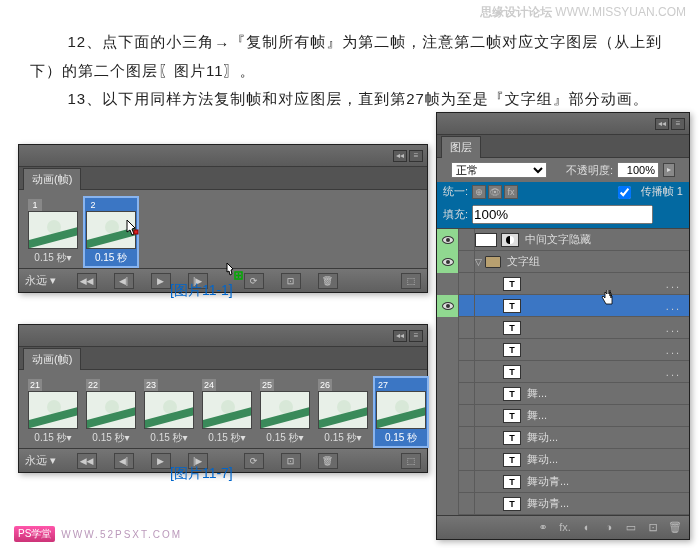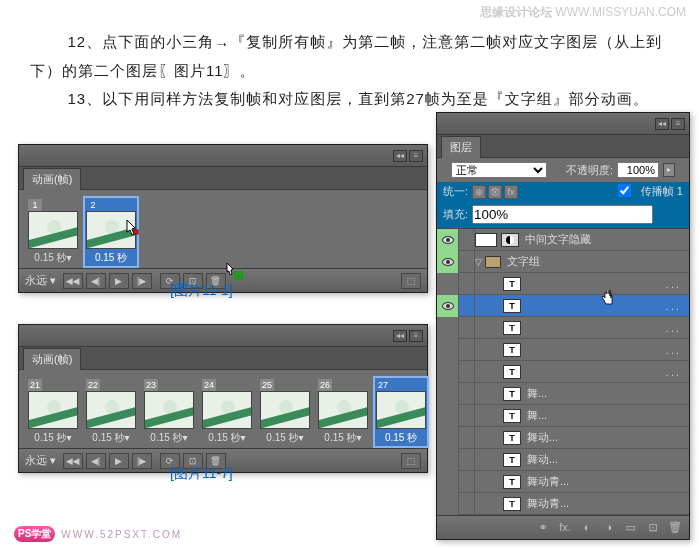--- a/index.html
+++ b/index.html
@@ -22,42 +22,42 @@
 .frame{width:56px;background:#6f6f6f}
 .frame.sel{background:#3b76c4;border:2px solid #88b4ef;padding:1px}
 .frame:not(.sel){padding:3px}
 .frame .num{background:#888;color:#fff;width:14px;height:12px;font-size:9px;text-align:center;line-height:12px}
 .frame.sel .num{background:#3b76c4}
 .frame .thumb{width:50px;height:38px;background:#e8f0e8;border:1px solid #444;position:relative;overflow:hidden}
 .thumb-green{position:absolute;width:200%;height:8px;background:#3a8a5a;transform:rotate(-15deg);top:18px;left:-10px}
 .thumb-circ{position:absolute;width:14px;height:14px;border-radius:50%;background:#d8e8d8;top:8px;left:18px}
 .frame .dur{font-size:10px;color:#ddd;text-align:center;padding-top:2px}
 .frame.sel .dur{color:#fff}
-.playbar{height:24px;background:linear-gradient(#757575,#5f5f5f);border-top:1px solid #3a3a3a;display:flex;align-items:center;padding:0 6px;gap:3px}
+.playbar{height:24px;background:linear-gradient(#757575,#5f5f5f);border-top:1px solid #3a3a3a;display:flex;align-items:center;padding:0 6px;gap:17px}
 .playbar .loop{color:#ddd;font-size:11px;padding-right:4px}
 .pb-btn{width:20px;height:16px;background:#6a6a6a;border:1px solid #444;color:#ccc;display:flex;align-items:center;justify-content:center;font-size:9px}
 .pb-sep{width:2px}
 .pb-spacer{flex:1}
 
 .anim2{left:18px;top:324px;width:410px}
 
 .caption{position:absolute;color:#0066cc;font-size:14px;font-family:"SimHei",sans-serif}
 .cap1{left:170px;top:282px}
 .cap2{left:170px;top:465px}
 
 .layers{left:436px;top:112px;width:254px}
 .layer-opts{background:#6f6f6f;padding:4px 14px;display:flex;align-items:center;gap:4px;font-size:11px;color:#ddd}
 .layer-opts select{font-size:11px;background:#fff}
 .layer-opts input[type=text]{width:42px;font-size:11px;text-align:right;padding:0 2px}
 .layer-opts .lbl{color:#ddd}
 .layer-opts .arrow{width:12px;height:14px;background:#888;border:1px solid #444;color:#ddd;font-size:8px;text-align:center;line-height:12px}
 .row2{background:#0369a1;padding:2px 6px 4px 6px;display:flex;align-items:center;gap:4px;font-size:11px;color:#ddd;justify-content:space-between}
 .row2 .icons{display:flex;gap:2px}
 .mini-ic{width:14px;height:14px;border:1px solid #555;background:#7a7a7a;color:#bbb;font-size:9px;text-align:center;line-height:12px}
-.chk{display:flex;align-items:flex-start;gap:10px}
+.chk{display:flex;align-items:flex-end;gap:10px}
 .layer-list{background:#6f6f6f;border-top:1px solid #444;max-height:310px;overflow:hidden}
 .layer-row{display:flex;align-items:center;height:22px;border-bottom:1px solid #5a5a5a;font-size:11px;color:#ddd}
 .layer-row.sel{background:#3b76c4;color:#fff}
 .eye-col{width:22px;height:22px;border-right:1px solid #5a5a5a;display:flex;align-items:center;justify-content:center;background:#90d890}
 .eye-col.off{background:#6f6f6f}
 .eye-ic{width:12px;height:8px;border:1px solid #333;border-radius:50%;background:#ddd;position:relative}
 .eye-ic::after{content:"";position:absolute;width:4px;height:4px;background:#333;border-radius:50%;top:1px;left:3px}
 .lock-col{width:16px;height:22px;border-right:1px solid #5a5a5a}
 .layer-row .indent-sp{width:14px}
 .grp-tri{width:10px;color:#ccc;font-size:9px}
@@ -65,21 +65,21 @@
 .layer-ic.folder{background:#b8a070;width:16px;height:12px;border-radius:1px}
 .layer-ic.adj{background:#ddd;position:relative}
 .layer-ic.adj::after{content:"";position:absolute;width:8px;height:8px;border-radius:50%;background:linear-gradient(90deg,#000 50%,#fff 50%);top:2px;left:4px}
 .layer-ic.mask{width:22px}
 .layer-nm{flex:1;padding-left:2px;white-space:nowrap;overflow:hidden}
 .dots{padding-right:8px;color:#ccc;letter-spacing:2px}
 .layer-foot{height:24px;background:linear-gradient(#757575,#5f5f5f);border-top:1px solid #3a3a3a;display:flex;align-items:center;justify-content:flex-end;padding:0 6px;gap:6px}
 .foot-ic{width:16px;height:14px;color:#bbb;font-size:11px;text-align:center}
 
 .footer-wm{position:absolute;left:14px;bottom:6px;display:flex;align-items:center;gap:6px}
-.footer-badge{background:linear-gradient(#f5a,#c37);color:#fff;font-size:10px;padding:1px 4px;border-radius:8px;font-weight:bold}
+.footer-badge{background:linear-gradient(#f5a,#c37);color:#fff;font-size:10px;padding:1px 4px;border-radius:2px;font-weight:normal}
 .footer-url{color:#b9b;font-size:10px;letter-spacing:2px}
 
 .add-cursor{position:absolute;left:225px;top:262px}
 .add-cursor svg{width:18px;height:18px}
 .hand-cursor{position:absolute}
 </style>
 </head>
 <body>
 
 <div class="top-watermark">

